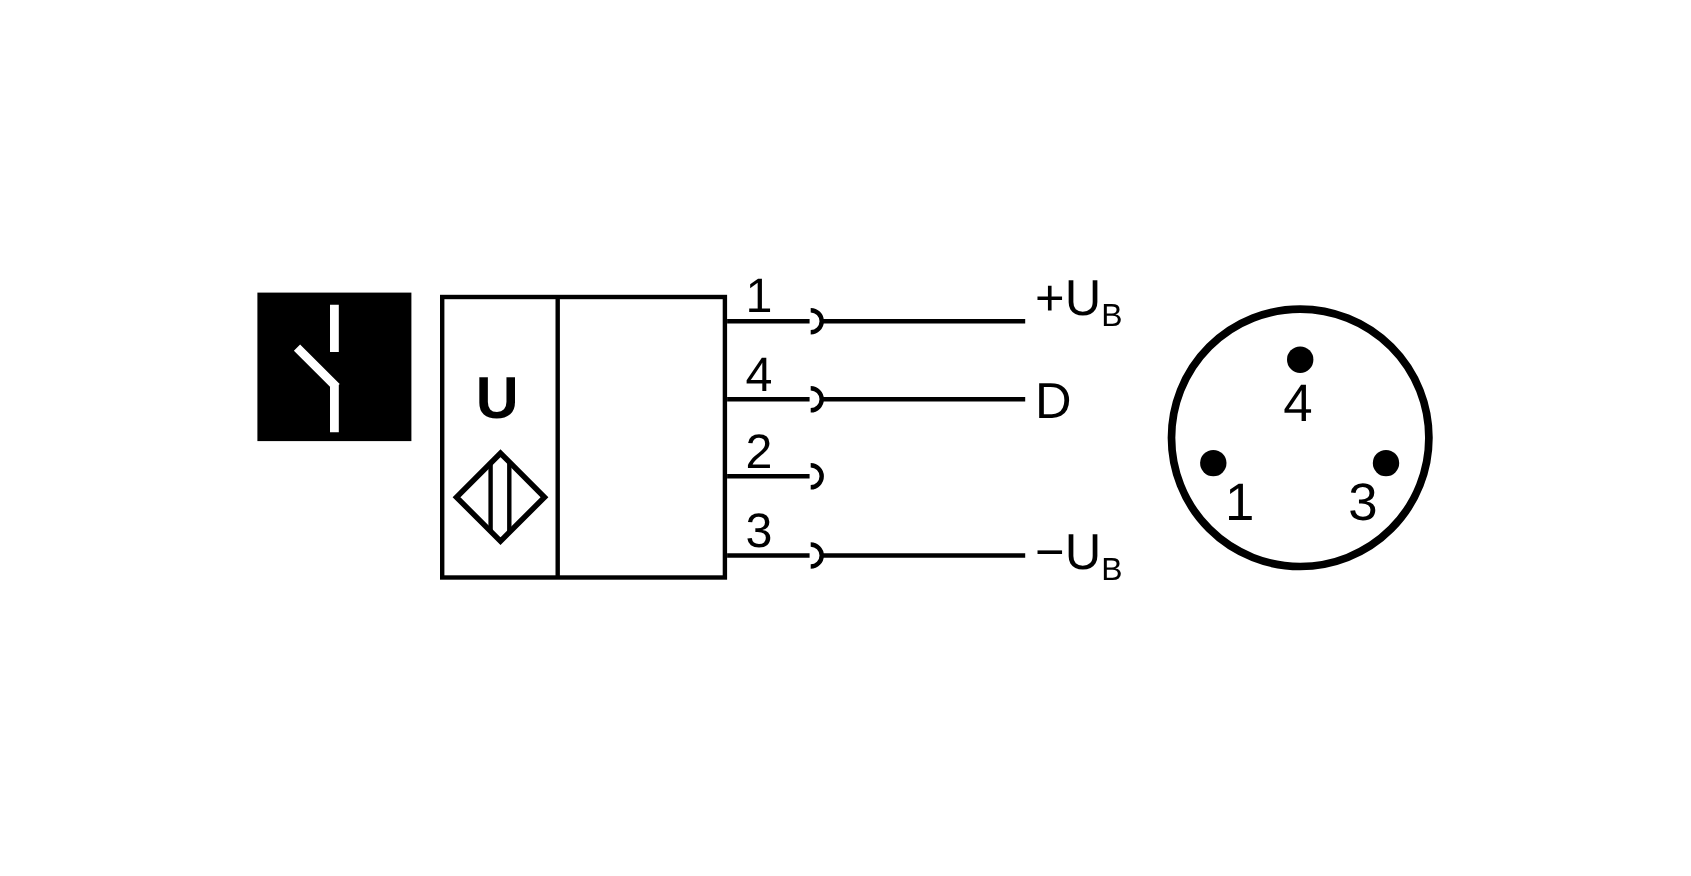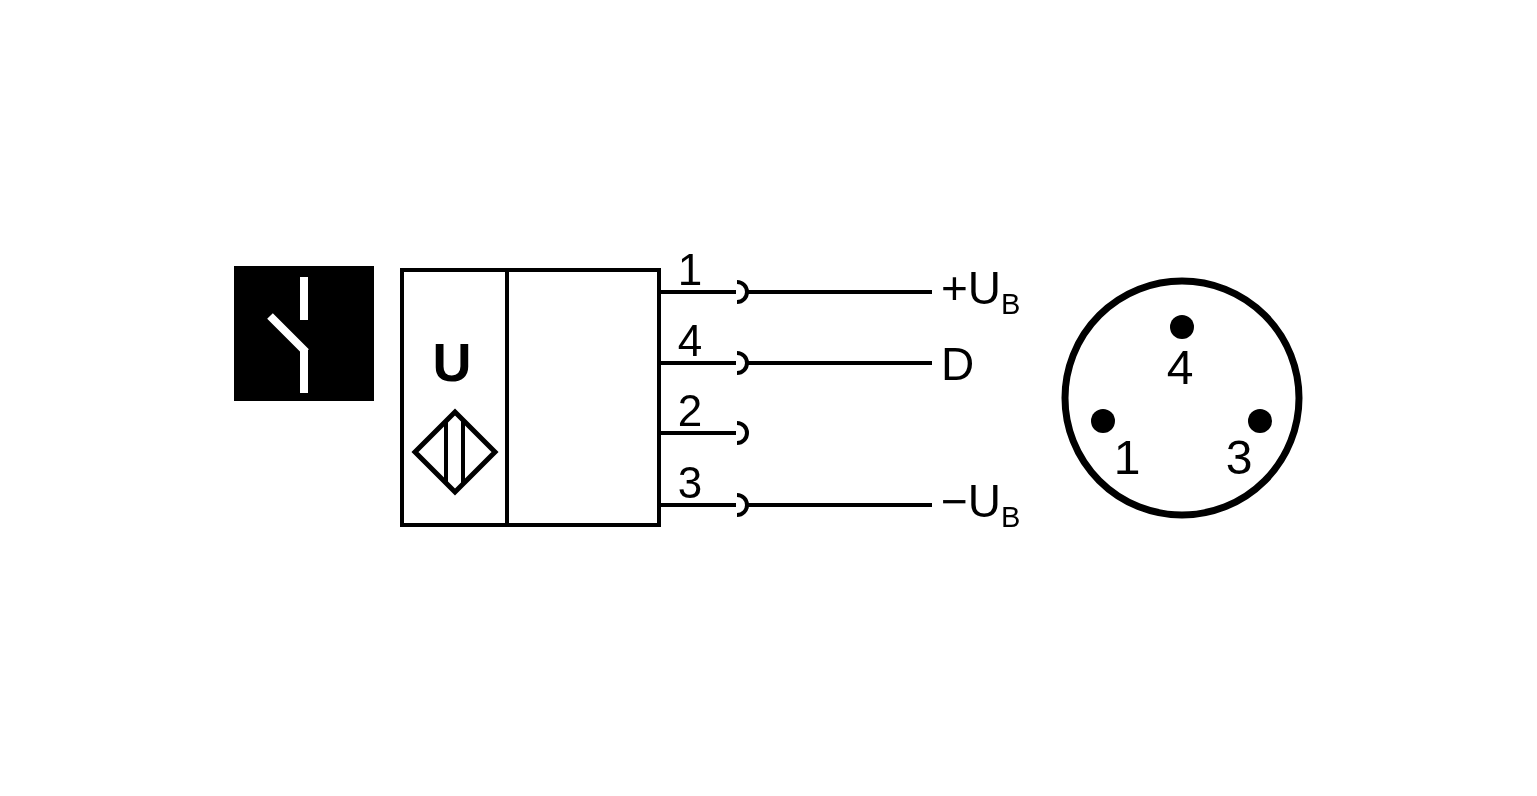--- a/index.html
+++ b/index.html
@@ -91,21 +91,21 @@
     </g>
   </svg>
 
   <div class="txt sensor-type" style="left:412px; top:335px;">U</div>
 
   <div class="txt pin-num" style="left:660px; top:248px;">1</div>
   <div class="txt pin-num" style="left:660px; top:319px;">4</div>
   <div class="txt pin-num" style="left:660px; top:389px;">2</div>
   <div class="txt pin-num" style="left:660px; top:461px;">3</div>
 
-  <div class="txt wire-label" style="left:941px; top:265px;"><span>+U</span><sub>B</sub></div>
+  <div class="txt wire-label" style="left:941px; top:247px;"><span>+U</span><sub>B</sub></div>
 
   <div class="txt wire-label" style="left:941px; top:341px;"><span>D</span><sub></sub></div>
 
   <div class="txt wire-label" style="left:941px; top:478px;"><span>−U</span><sub>B</sub></div>
 
   <div class="txt conn-num" style="left:1150px; top:344px;">4</div>
   <div class="txt conn-num" style="left:1097px; top:434px;">1</div>
   <div class="txt conn-num" style="left:1209px; top:434px;">3</div>
 
 </div>

